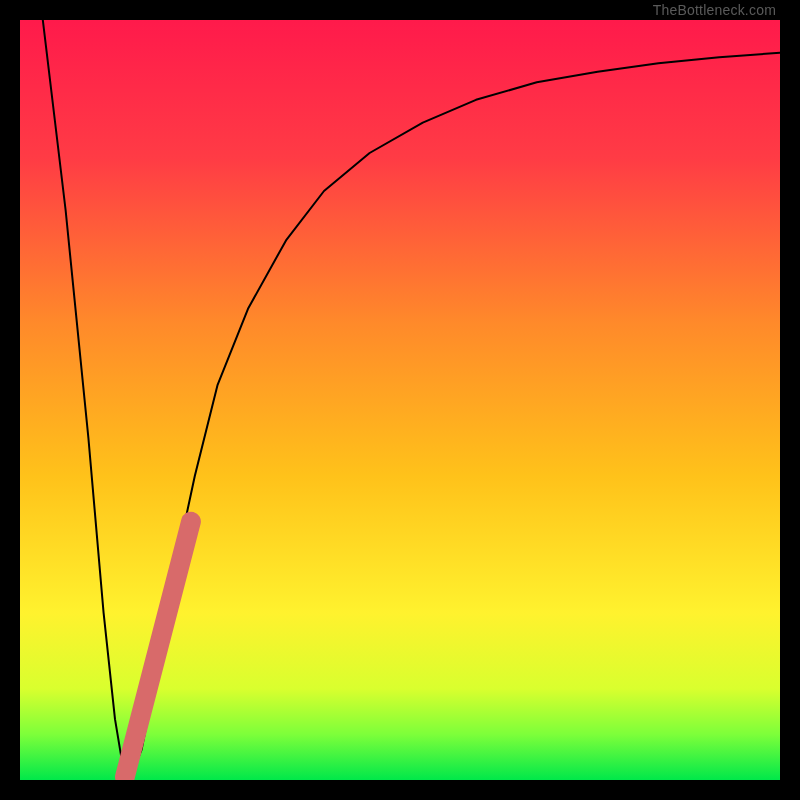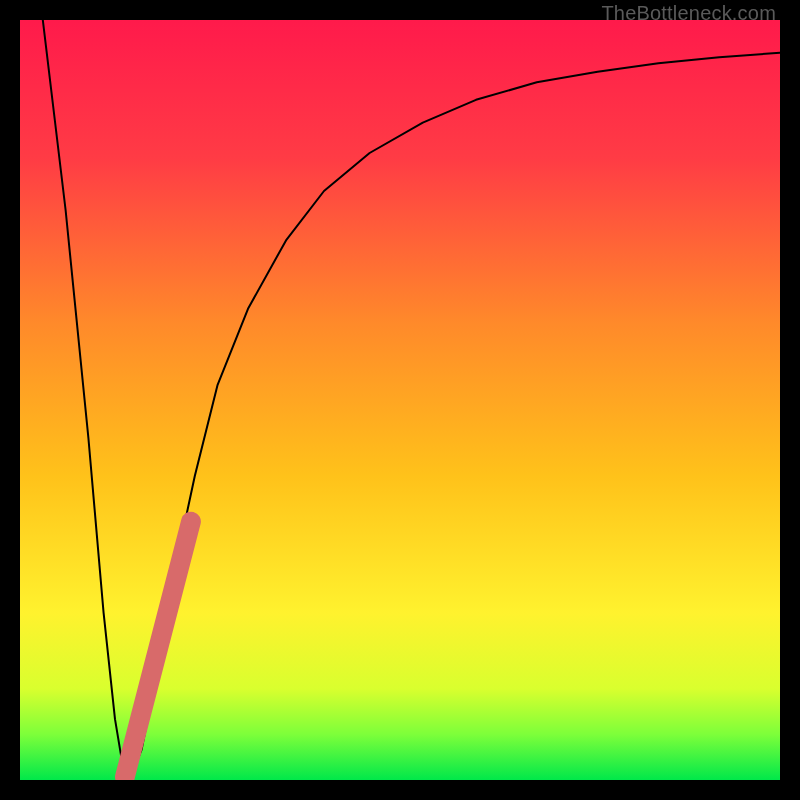--- a/index.html
+++ b/index.html
@@ -31,21 +31,21 @@
     left: 0;
     top: 0;
     width: 100%;
     height: 100%;
   }
   .watermark {
     position: absolute;
     top: 2px;
     right: 24px;
     color: #5a5a5a;
-    font-size: 20px;
+    font-size: 14px;
     font-weight: 500;
     letter-spacing: 0.2px;
   }
   svg.lines {
     position: absolute;
     left: 0;
     top: 0;
     width: 100%;
     height: 100%;
   }

